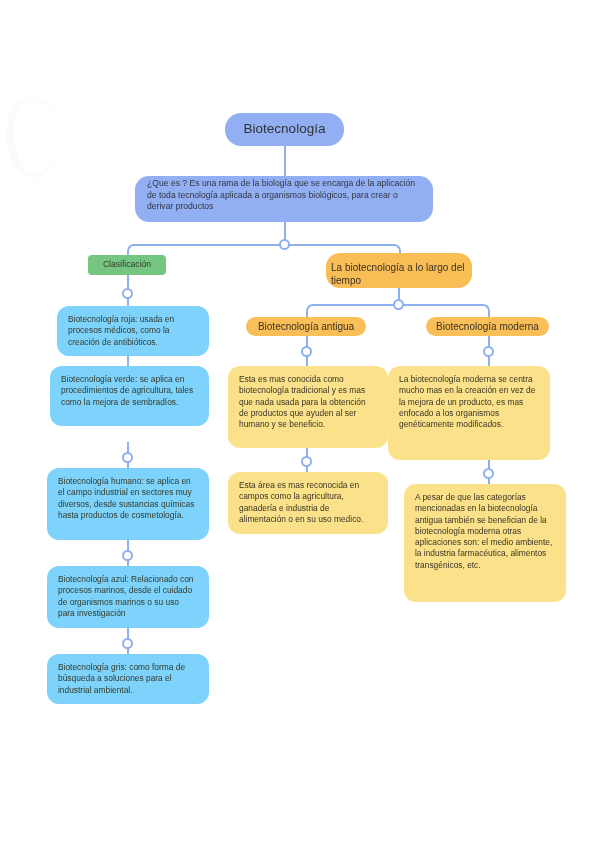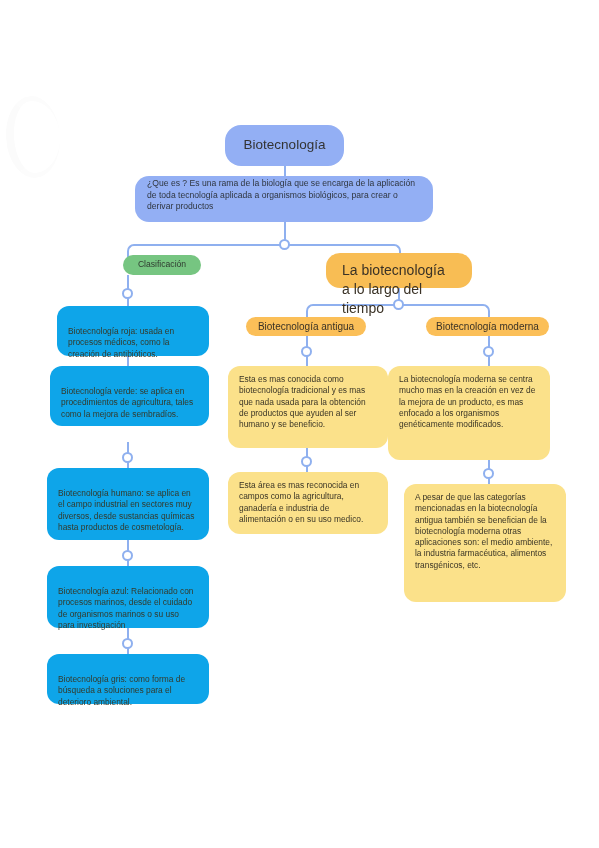--- a/index.html
+++ b/index.html
@@ -54,38 +54,37 @@
     background:#93aff4;border-radius:16px;
     font-size:13.5px;color:#333;
     text-align:center;
   }
   .n-desc{
     background:#93aff4;border-radius:14px;
     font-size:8.6px;color:#2f3640;
     padding:2px 12px;
   }
   .n-class{
-    background:#76c581;border-radius:10px;
+    background:#76c581;border-radius:4px;
     font-size:8.6px;color:#2f3b30;
     text-align:left;
-    margin-left:35px;
   }
   .n-time{
     background:#f8bd54;border-radius:14px;
-    font-size:14px;color:#3a3226;
-    padding:8px 16px;
+    font-size:10px;color:#3a3226;
+    padding:8px 5px;
   }
   .n-orange{
     background:#fbbf58;border-radius:13px;
     font-size:10px;color:#3a3226;text-align:center;
   }
   .n-green{
-    background:#0ea5e9;border-radius:12px;
+    background:#7dd3fc;border-radius:12px;
     font-size:8.4px;color:#343a2b;
-    padding:20px 11px;
+    padding:8px 11px;
   }
   .n-yellow{
     background:#fbe18a;border-radius:12px;
     font-size:8.4px;color:#3a3526;
     padding:8px 11px;
   }
   .center-line{display:flex;align-items:center;justify-content:center;height:100%;}
 </style>
 </head>
 <body>
@@ -136,21 +135,21 @@
   <div class="conn v" style="left:306px;top:465px;height:8px;"></div>
 
   <div class="conn v" style="left:488px;top:336px;height:14px;"></div>
   <div class="junction" style="left:483px;top:346px;"></div>
   <div class="conn v" style="left:488px;top:355px;height:12px;"></div>
 
   <div class="conn v" style="left:488px;top:460px;height:12px;"></div>
   <div class="junction" style="left:483px;top:468px;"></div>
   <div class="conn v" style="left:488px;top:477px;height:8px;"></div>
 
-  <div class="node n-root" style="left:225px;top:113px;width:119px;height:41px;margin-top:12px;">
+  <div class="node n-root" style="left:225px;top:113px;width:119px;height:33px;">
     <span class="center-line">
         <span class="txt">Biotecnología</span>
       </span>
   </div>
 
   <div class="node n-desc" style="left:135px;top:176px;width:298px;height:46px;">
     <span class="txt">¿Que es ? Es una rama de la biología que se encarga de la aplicación de toda tecnología aplicada a organismos biológicos, para crear o derivar productos</span>
   </div>
 
   <div class="node n-class" style="left:88px;top:255px;width:78px;height:20px;">
@@ -185,21 +184,21 @@
 
   <div class="node n-green" style="left:47px;top:468px;width:162px;height:72px;">
     <span class="txt">Biotecnología humano: se aplica en el campo industrial en sectores muy diversos, desde sustancias químicas hasta productos de cosmetología.</span>
   </div>
 
   <div class="node n-green" style="left:47px;top:566px;width:162px;height:62px;">
     <span class="txt">Biotecnología azul:  Relacionado con procesos marinos, desde el cuidado de organismos marinos o su uso para investigación</span>
   </div>
 
   <div class="node n-green" style="left:47px;top:654px;width:162px;height:50px;">
-    <span class="txt">Biotecnología gris: como forma de búsqueda a soluciones para el deterioro ambiental.</span>
+    <span class="txt">Biotecnología gris: como forma de búsqueda a soluciones para el industrial ambiental.</span>
   </div>
 
   <div class="node n-yellow" style="left:228px;top:366px;width:160px;height:82px;">
     <span class="txt">Esta es mas conocida como biotecnología tradicional y es mas que nada usada para la obtención de productos que ayuden al ser humano y se beneficio.</span>
   </div>
 
   <div class="node n-yellow" style="left:228px;top:472px;width:160px;height:62px;">
     <span class="txt">Esta área es mas reconocida en campos como la agricultura, ganadería e industria de alimentación o en su uso medico.</span>
   </div>
 

